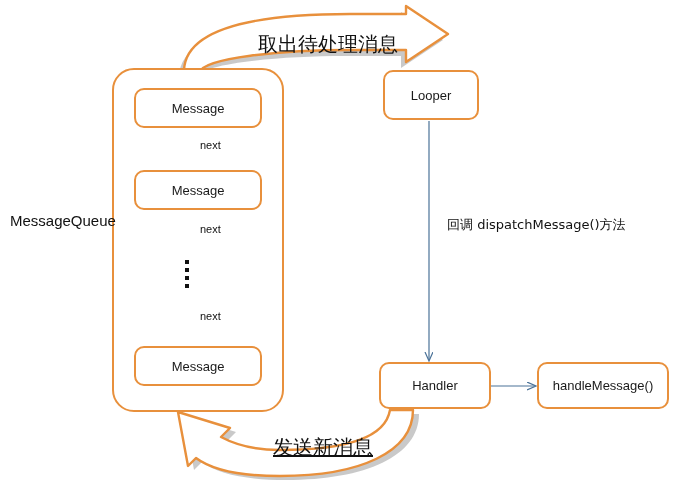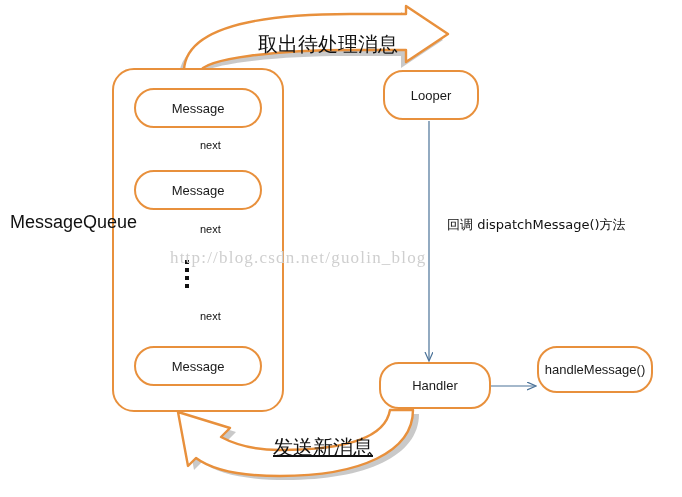--- a/index.html
+++ b/index.html
@@ -21,21 +21,21 @@
     top: 0;
     width: 682px;
     height: 497px;
   }
 
   
   .rbox {
     position: absolute;
     box-sizing: border-box;
     border: 2.5px solid #E8903C;
-    border-radius: 20px;
+    border-radius: 10px;
     background: #ffffff;
     display: flex;
     align-items: center;
     justify-content: center;
     color: #1a1a1a;
     font-size: 13px;
     z-index: 4;
   }
   .queue-container {
     position: absolute;
@@ -48,31 +48,31 @@
 
   
   #queue-container { left: 112px; top: 68px; width: 172px; height: 344px; }
 
   #msg-1 { left: 134px; top: 88px;  width: 128px; height: 40px; }
   #msg-2 { left: 134px; top: 170px; width: 128px; height: 40px; }
   #msg-3 { left: 134px; top: 346px; width: 128px; height: 40px; }
 
   #looper-box  { left: 383px; top: 70px;  width: 96px;  height: 50px; }
   #handler-box { left: 379px; top: 362px; width: 112px; height: 47px; }
-  #handle-msg-box { left: 537px; top: 346px; width: 116px; height: 47px; }
+  #handle-msg-box { left: 537px; top: 362px; width: 132px; height: 47px; }
 
   
   .label {
     position: absolute;
     color: #111111;
     font-size: 11px;
     white-space: nowrap;
     z-index: 5;
   }
-  #queue-label { left: 10px; top: 212px; font-size: 18px; }
+  #queue-label { left: 10px; top: 212px; font-size: 15px; }
   #next-1 { left: 200px; top: 139px; }
   #next-2 { left: 200px; top: 223px; }
   #next-3 { left: 200px; top: 310px; }
 
   .cjk-label {
     position: absolute;
     color: #111111;
     font-size: 20px;
     white-space: nowrap;
     z-index: 5;
@@ -191,15 +191,14 @@
   <div class="rbox" id="handler-box">Handler</div>
 
   <div class="rbox" id="handle-msg-box">handleMessage()</div>
 
   <div class="cjk-label" id="top-flow-label">取出待处理消息</div>
 
   <div class="cjk-label" id="bottom-flow-label">发送新消息</div>
 
   <div class="cjk-label" id="dispatch-label">回调 dispatchMessage()方法</div>
 
-  <div id="watermark">http://blog.csdn.net/guolin_blog</div>
 
 </div>
 
 </body></html>

